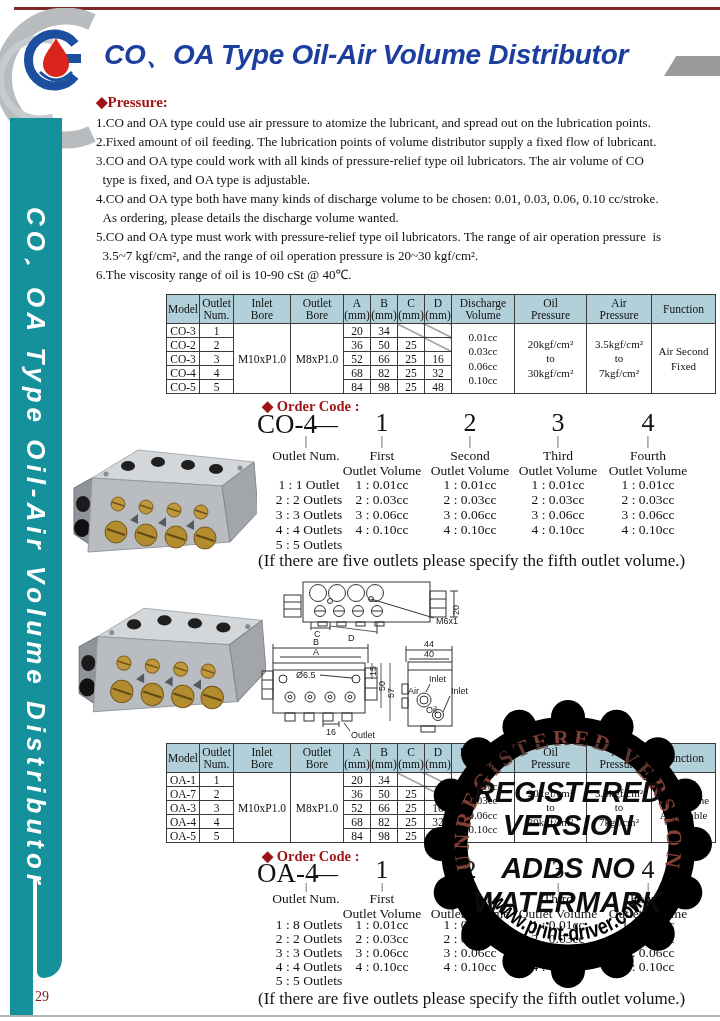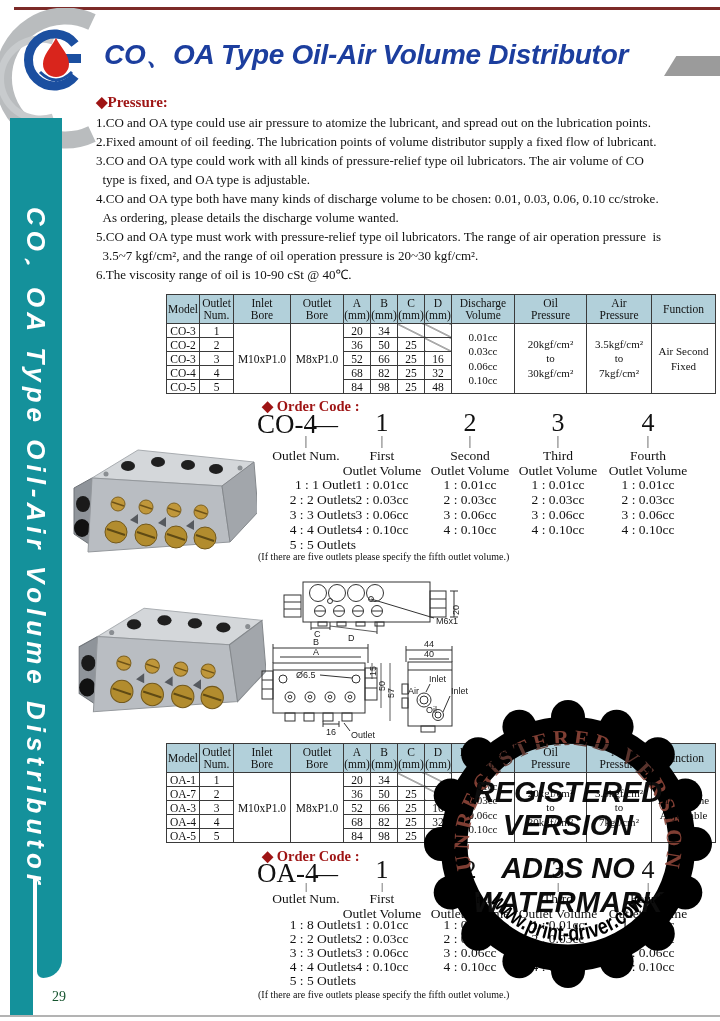--- a/index.html
+++ b/index.html
@@ -15,21 +15,21 @@
   
   .teal{background:#14919b}
   #tealMain{left:10px;top:118px;width:52px;height:760px}
   #tealA{left:10px;top:878px;width:23px;height:137px}
   #tealB{left:37px;top:878px;width:25px;height:100px;border-radius:0 0 24px 8px}
   #sideTextWrap{left:10px;top:128px;width:52px;height:840px;display:flex;
                 align-items:center;justify-content:center}
   #sideTextWrap span{writing-mode:vertical-rl;font-family:"Liberation Sans",sans-serif;
                 font-weight:bold;font-style:italic;font-size:26px;color:#fff;
                 letter-spacing:5px;white-space:nowrap}
-  #pagenum{left:52px;top:989px;font-size:14px;color:#14532d}
+  #pagenum{left:35px;top:989px;font-size:14px;color:#7f1d1d}
   #bottomline{left:0;top:1015px;width:720px;height:2px;background:#b3b3b3}
   
   #features{left:96px;top:93px;width:626px}
   .feat-head{color:#9e1414;font-weight:bold;font-size:15px;margin-bottom:2px}
   .feat-item{font-size:13px;line-height:19px;white-space:pre-line}
   
   .spec{position:absolute;border-collapse:collapse;table-layout:fixed;width:550px;
         text-align:center;font-size:11.5px}
   .spec th{background:#b2d0da;font-weight:normal;height:28px;line-height:12.5px;
         white-space:pre-line;border:1px solid #3a3a3a;padding:0}
@@ -38,26 +38,26 @@
   .diag{background:linear-gradient(to top right,transparent 48.2%,#555 48.2%,#555 51.8%,transparent 51.8%)}
   
   .oc-head{font-size:14.5px;font-weight:bold;color:#9e1414}
   .oc-code{font-size:27px;line-height:26px}
   .oc-dash{font-size:24px;line-height:26px}
   .oc-col{text-align:center;font-size:13.5px;width:100px}
   .oc-digit{font-size:26px;height:26px;line-height:24px}
   .oc-tick{height:11px;line-height:9px;font-size:12px}
   .oc-title{height:30px;line-height:15px;white-space:pre-line}
   .oc-items div{height:15px;line-height:14px}
-  .oc-col.left .oc-items{text-align:right;padding-left:6px}
+  .oc-col.left .oc-items{text-align:center;padding-left:6px}
   .cmp .oc-digit{height:22px;line-height:20px}
   .cmp .oc-tick{height:9px;line-height:8px;font-size:11px}
   .cmp .oc-title{height:27px}
   .cmp .oc-items div{height:14px;line-height:13px}
-  .oc-note{font-size:10px;white-space:nowrap}
+  .oc-note{font-size:17px;white-space:nowrap}
   
   #drawing text{font-family:"Liberation Sans",sans-serif;font-size:9px;fill:#222}
   #watermark{mix-blend-mode:multiply;pointer-events:none}
   .wm-center{font-family:"Liberation Sans",sans-serif;font-weight:bold;font-style:italic;
              font-size:29px;fill:#0d0d0d}
 </style>
 </head>
 <body>
 
 <div id="page">

